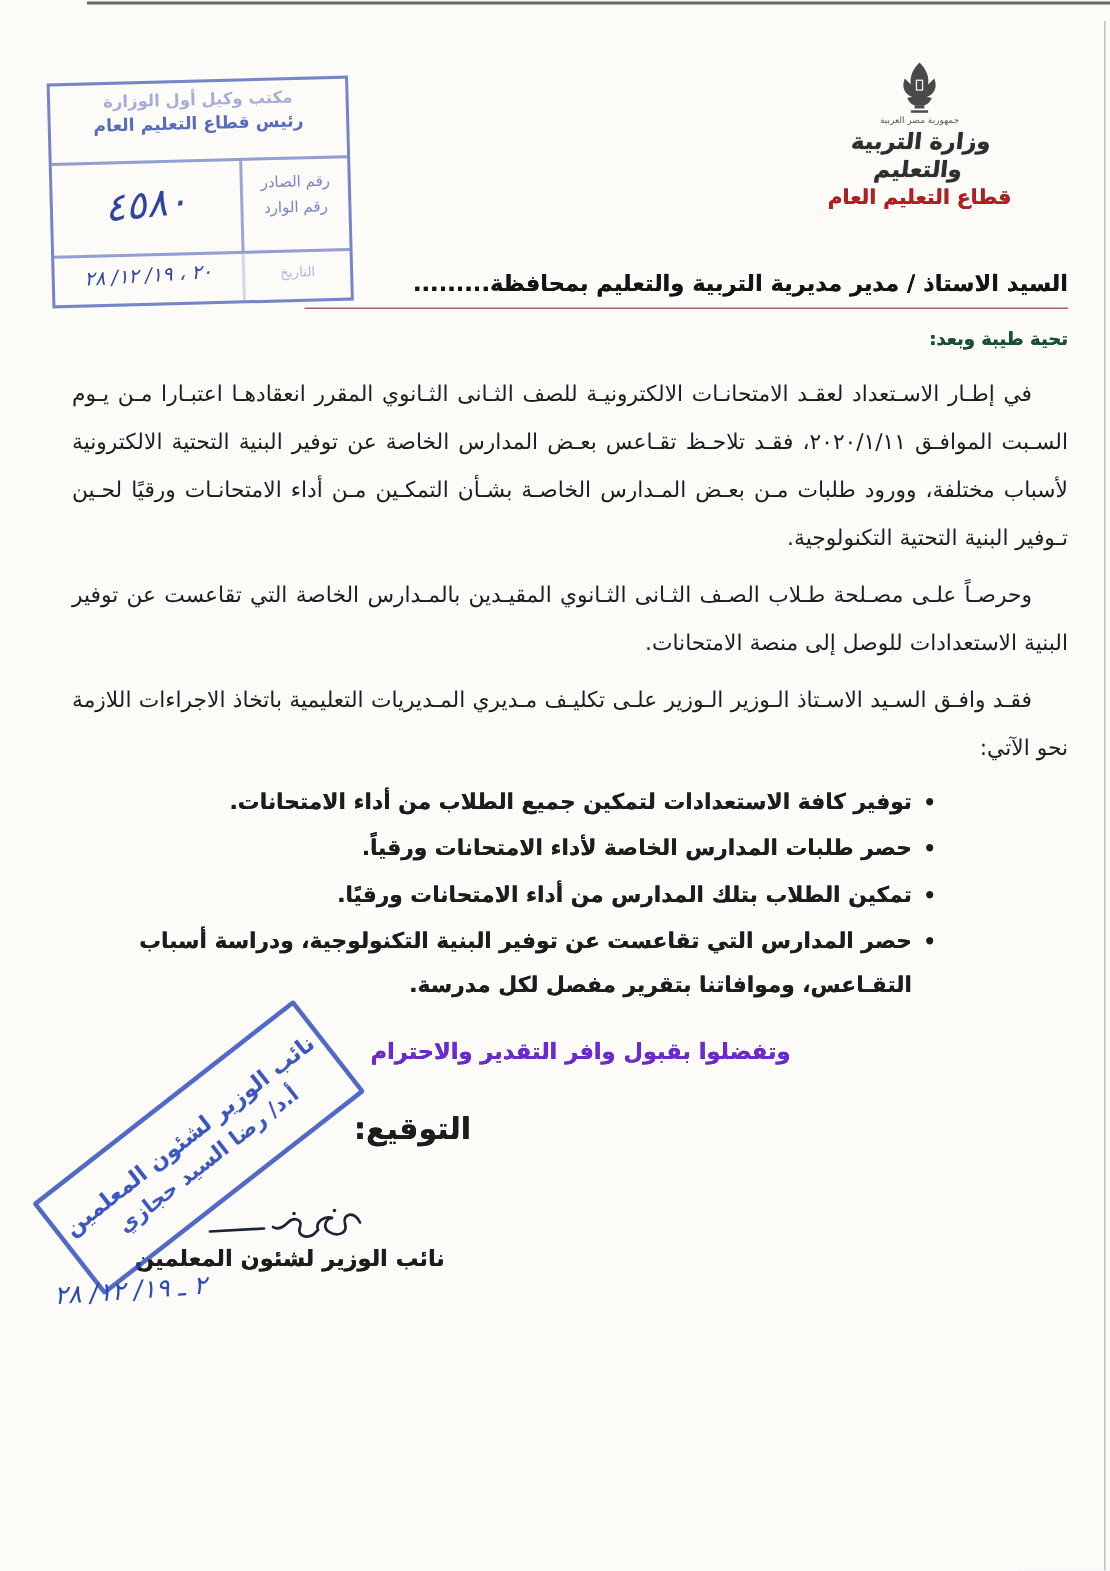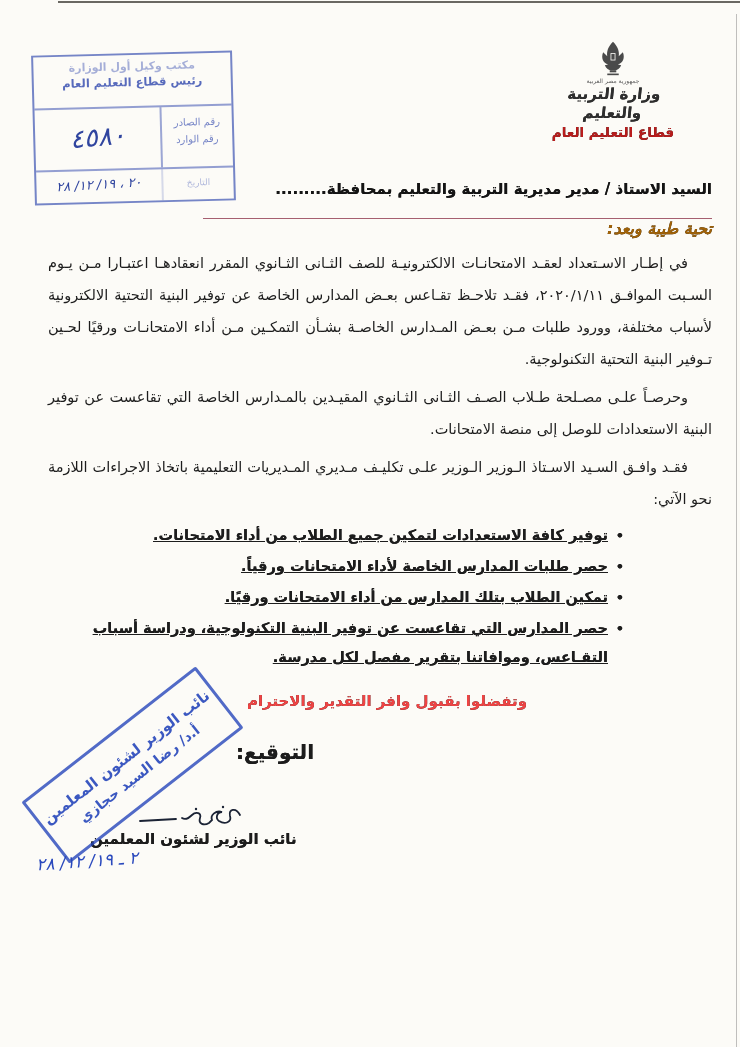--- a/index.html
+++ b/index.html
@@ -39,41 +39,41 @@
     letter-spacing:5px;transform:rotate(-4deg);font-style:italic;
   }
   .rs-row3{height:31px;display:flex;box-sizing:border-box;}
   .rs-datelabel{width:72px;border-left:2px solid rgba(60,82,178,.5);font-size:9px;line-height:28px;text-align:center;opacity:.4;box-sizing:border-box;}
   .rs-date{flex:1;text-align:center;font-size:13px;line-height:28px;color:#30459f;font-style:italic;transform:rotate(-2deg);}
   .ltr{direction:ltr;unicode-bidi:isolate;}
 
   
   .addressee{
     position:absolute;top:180px;right:28px;width:509px;direction:rtl;text-align:right;
-    font-size:15px;font-weight:bold;color:#141414;padding-bottom:20px;
+    font-size:15px;font-weight:bold;color:#141414;padding-bottom:7px;
     border-bottom:1.5px solid #a65f70;text-shadow:0 0 .4px #141414;
   }
   .greeting{
     position:absolute;top:219px;right:28px;direction:rtl;
-    font-size:16px;font-weight:bold;color:#a16207;text-shadow:0 0 .4px #141414;font-style:italic;
+    font-size:12px;font-weight:bold;color:#14532d;text-shadow:0 0 .4px #141414;
   }
   .body-text{
     position:absolute;top:247px;right:28px;left:32px;direction:rtl;text-align:justify;
     font-size:14.5px;line-height:32px;color:#1d1d1d;
   }
   .body-text p{margin:0 0 6px 16px;}
   .body-text p.indent{text-indent:24px;}
   .bullet-list{margin:2px 0 0 0;padding:0 104px 0 0;list-style:none;}
   .bullet-list li{
     position:relative;font-weight:bold;line-height:29px;margin-bottom:2px;
-    text-align:right;text-shadow:0 0 .3px #1d1d1d;text-decoration:underline;
+    text-align:right;text-shadow:0 0 .3px #1d1d1d;
   }
   .bullet-list li::before{content:"•";position:absolute;right:-16px;top:0;font-size:13px;}
   .closing{
-    margin:13px 185px 0 0;font-weight:bold;font-size:15px;color:#ef4444;
+    margin:13px 185px 0 0;font-weight:bold;font-size:15px;color:#6d28d9;
     text-align:right;text-shadow:0 0 .4px #141414;
   }
 
   
   .sig-label{position:absolute;left:236px;top:740px;direction:rtl;font-size:20px;font-weight:bold;text-shadow:0 0 .4px #141414;}
   .sig-name{position:absolute;left:103px;top:781px;direction:rtl;font-size:15px;font-weight:bold;text-shadow:0 0 .4px #141414;}
   .sig-script{position:absolute;left:128px;top:805px;}
   .sig-title{position:absolute;left:90px;top:830px;direction:rtl;font-size:15px;font-weight:bold;text-shadow:0 0 .4px #141414;}
   .sig-date{
     position:absolute;left:36px;top:851px;font-size:17px;color:#2a49bd;

